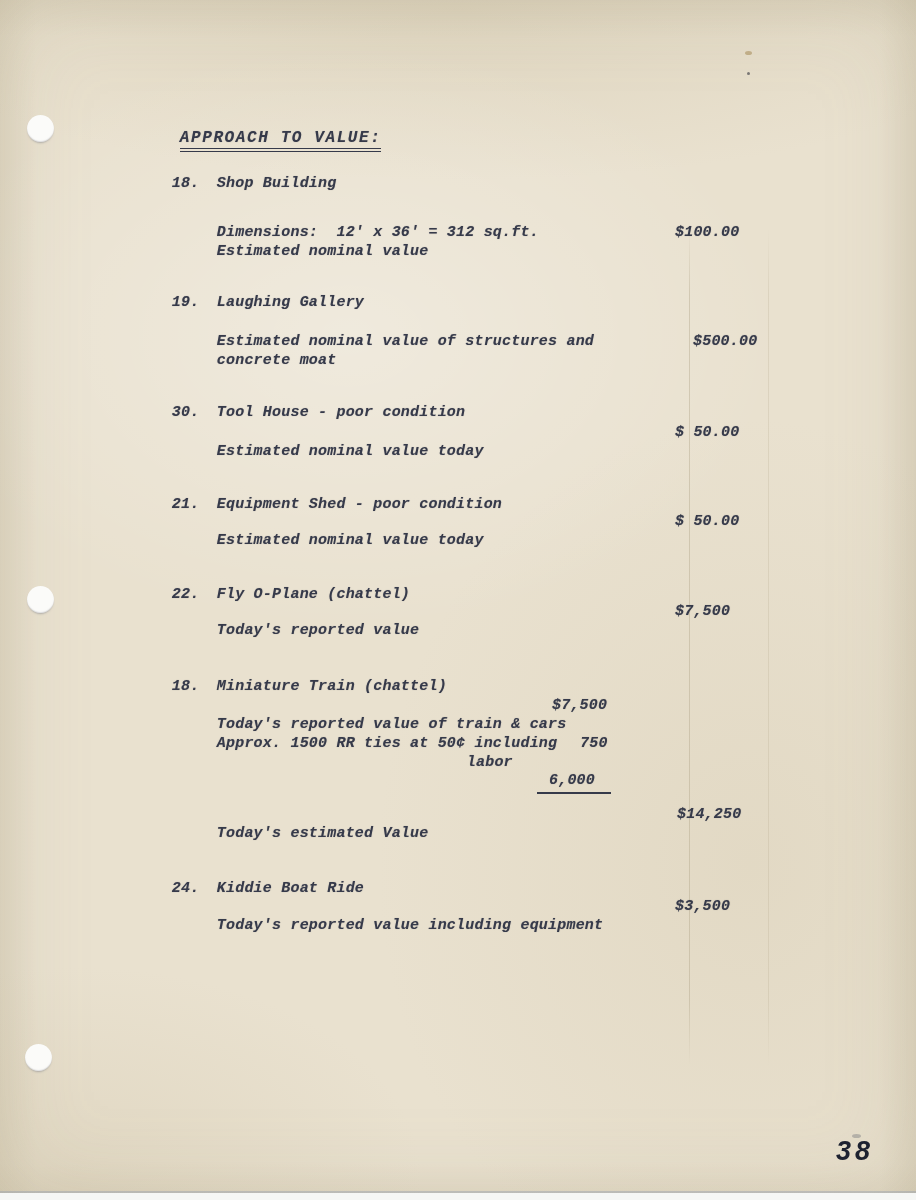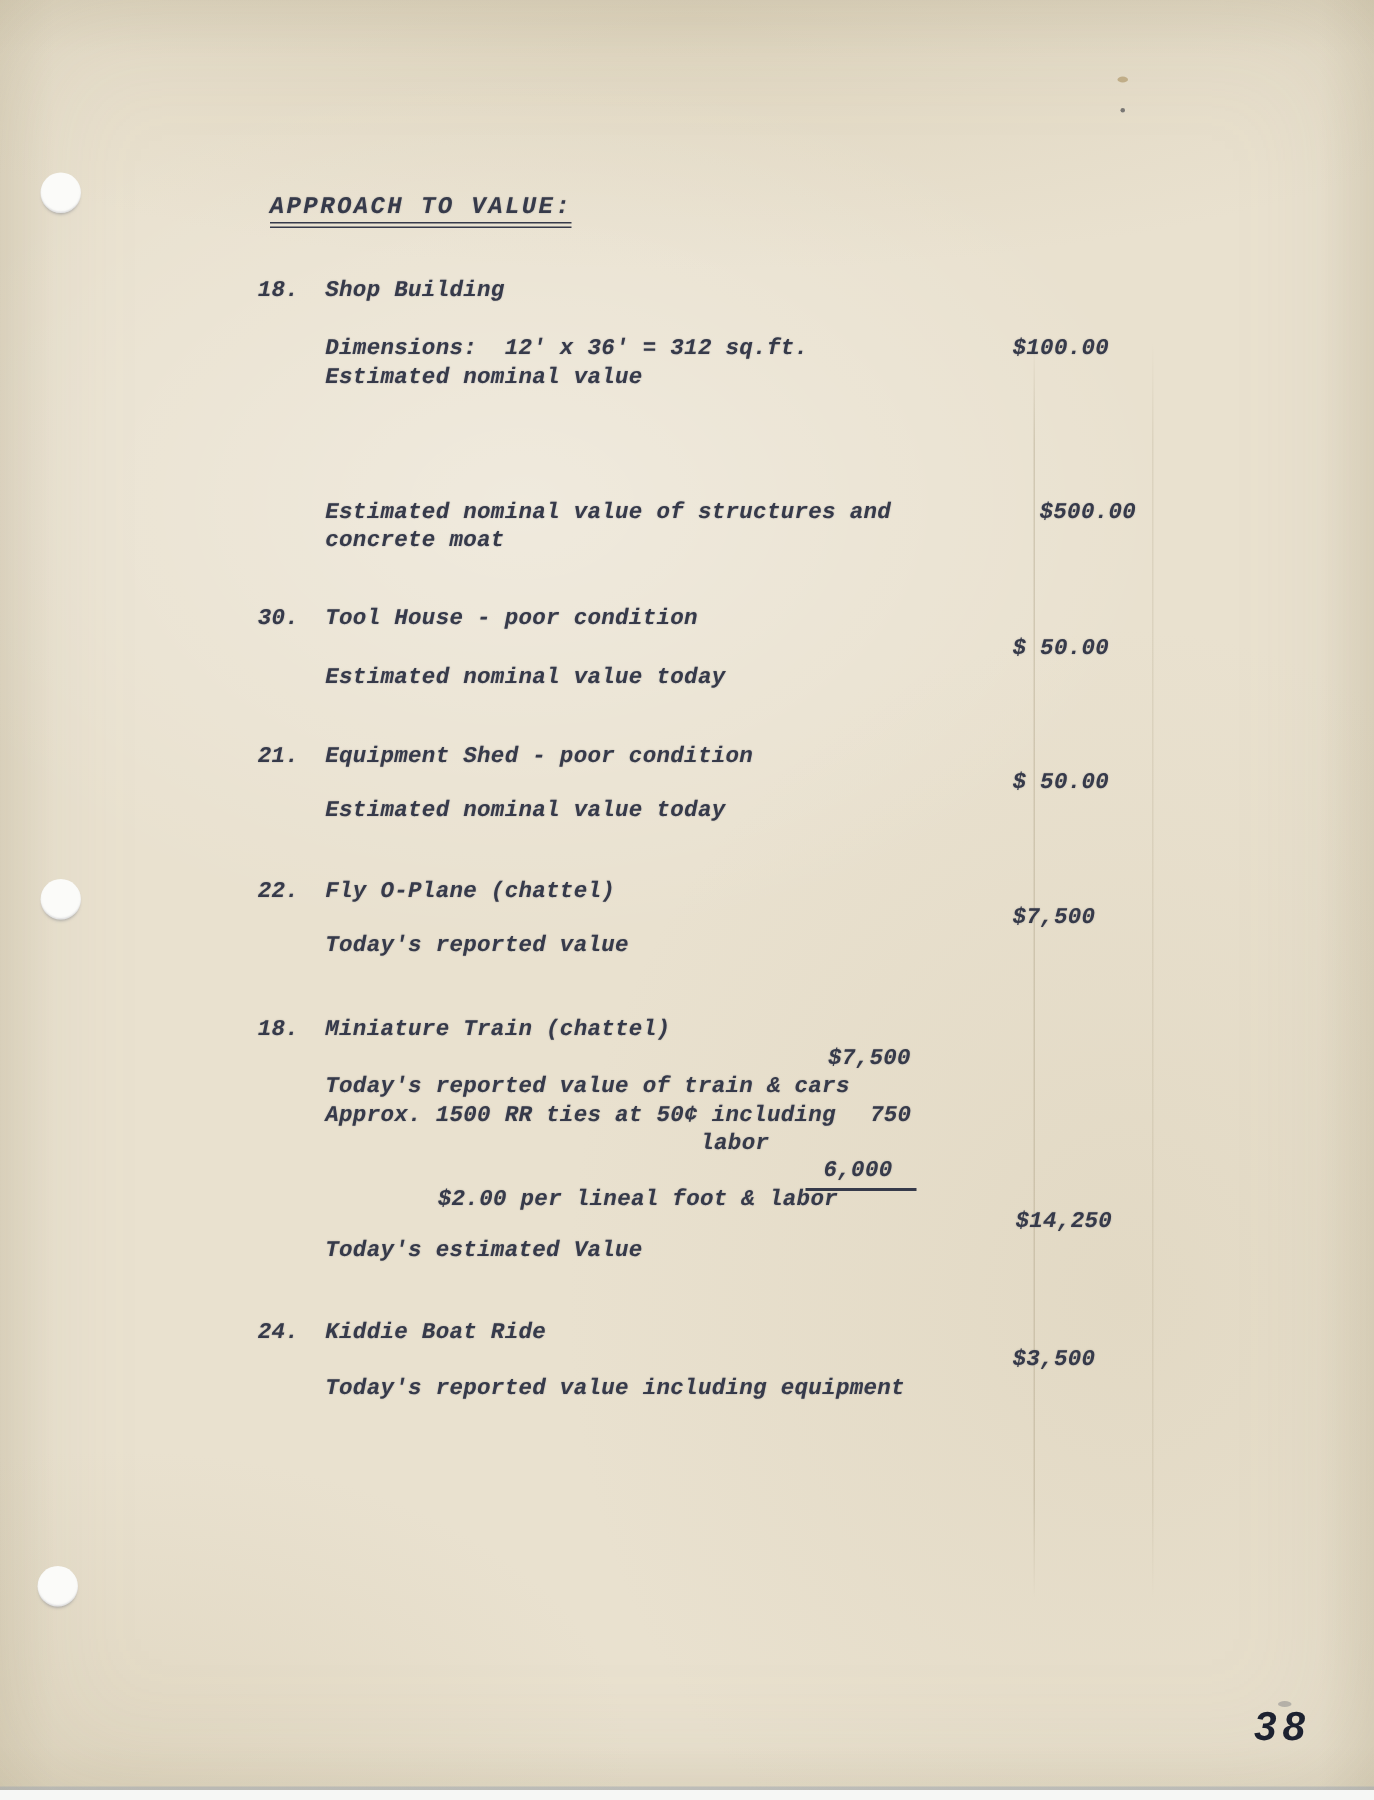--- a/index.html
+++ b/index.html
@@ -84,31 +84,34 @@
   <div class="crease crease-2"></div>
 
   <div class="speck speck-1"></div>
   <div class="speck speck-2"></div>
   <div class="speck speck-3"></div>
 
   <div class="line heading" style="top:110px">
     <span class="heading-text">APPROACH TO VALUE:</span>
   </div>
 
-  <div class="line" style="top:165px">
+  <div class="line" style="top:155px">
     <span class="num">18.</span><span>Shop Building</span>
   </div>
   <div class="line body" style="top:204px">
     <span>Dimensions:  12' x 36' = 312 sq.ft.</span>
   </div>
   <div class="line body" style="top:223px">
     <span>Estimated nominal value</span>
     <span class="val">$100.00</span>
   </div>
 
+  <div class="line" style="top:274px">
+    <span class="num">19.</span><span>Laughing Gallery</span>
+  </div>
   <div class="line body" style="top:313px">
     <span>Estimated nominal value of structures and</span>
   </div>
   <div class="line body" style="top:332px">
     <span>concrete moat</span>
     <span class="val" style="left:513px">$500.00</span>
   </div>
 
   <div class="line" style="top:384px">
     <span class="num">30.</span><span>Tool House - poor condition</span>
@@ -142,21 +145,20 @@
     <span class="midval" style="left:372px">$7,500</span>
   </div>
   <div class="line body" style="top:715px">
     <span>Approx. 1500 RR ties at 50¢ including</span>
   </div>
   <div class="line body" style="top:734px;left:430px">
     <span>labor</span>
     <span class="midval" style="left:150px">750</span>
   </div>
   <div class="line body" style="top:771px;left:255px">
-    <span>$2.00 per lineal foot &amp; labor</span>
     <span class="uval">6,000</span>
   </div>
   <div class="line body" style="top:805px">
     <span>Today's estimated Value</span>
     <span class="val" style="left:497px">$14,250</span>
   </div>
 
   <div class="line" style="top:860px">
     <span class="num">24.</span><span>Kiddie Boat Ride</span>
   </div>

